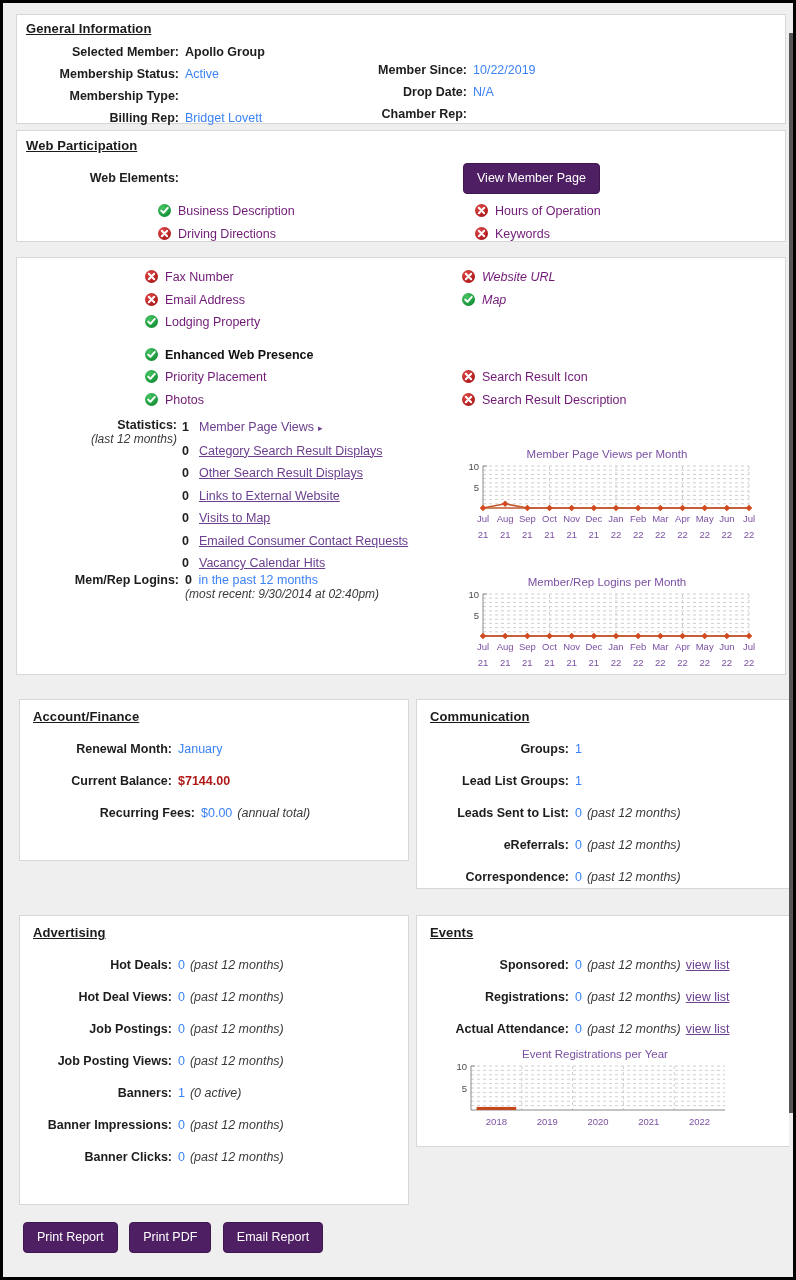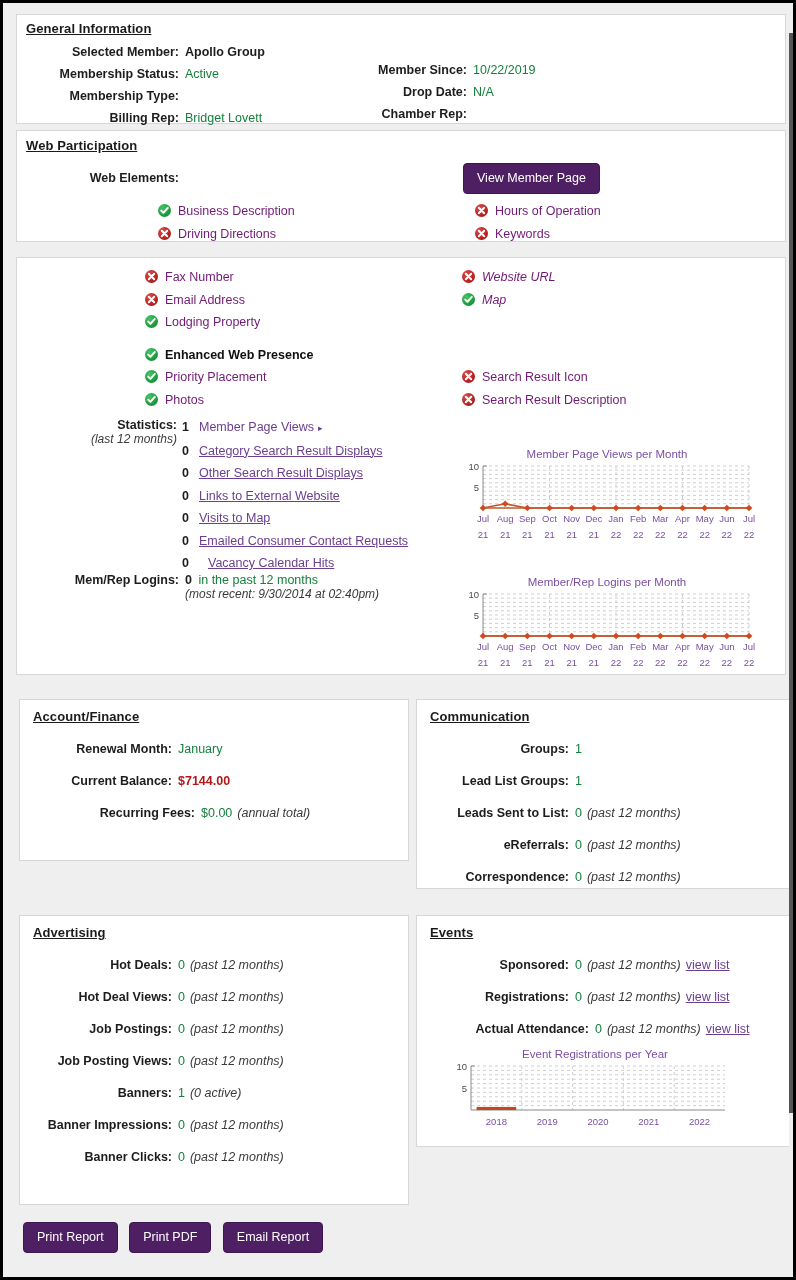--- a/index.html
+++ b/index.html
@@ -42,21 +42,21 @@
     font-weight: bold;
     font-size: 13px;
     text-decoration: underline;
     color: #1b1b1b;
     letter-spacing: .1px;
   }
 
   
   .row { display: flex; align-items: baseline; line-height: 22px; }
   .lbl { font-weight: bold; text-align: right; color: #1d1d1d; white-space: nowrap; }
-  .val { color: #15803d; padding-left: 6px; white-space: nowrap; }
+  .val { color: #3b82f6; padding-left: 6px; white-space: nowrap; }
   .val.bold { font-weight: bold; color: #1d1d1d; }
   .val.red { color: #b01818; font-weight: bold; }
   .ital { font-style: italic; color: #3a3a3a; }
 
   
   .sico {
     display:inline-block; width:13px; height:13px; border-radius:50%;
     position:relative; vertical-align:-2px; margin-right:7px;
   }
   .sico.yes { background: radial-gradient(circle at 35% 30%, #46c462 0%, #17953a 70%, #0f7a2d 100%); }
@@ -208,21 +208,21 @@
       <div class="lbl" style="text-align:right;">Statistics:</div>
       <div class="ital" style="text-align:right; font-size:12px; line-height:15px;">(last 12 months)</div>
     </div>
     <div id="stats-list" style="position:absolute; left:165px; top:158px;">
         <div style="line-height: 22.5px; white-space: nowrap;"><span style="font-weight: bold; color: rgb(29, 29, 29); display: inline-block; width: 12px;">1</span><a class="plink nounder" style="margin-left: 5px;">Member Page Views</a><span style="color: rgb(107, 62, 142); margin-left: 4px; font-size: 9px;">▸</span></div>
         <div style="line-height: 22.5px; white-space: nowrap;"><span style="font-weight: bold; color: rgb(29, 29, 29); display: inline-block; width: 12px;">0</span><a class="plink" style="margin-left: 5px;">Category Search Result Displays</a></div>
         <div style="line-height: 22.5px; white-space: nowrap;"><span style="font-weight: bold; color: rgb(29, 29, 29); display: inline-block; width: 12px;">0</span><a class="plink" style="margin-left: 5px;">Other Search Result Displays</a></div>
         <div style="line-height: 22.5px; white-space: nowrap;"><span style="font-weight: bold; color: rgb(29, 29, 29); display: inline-block; width: 12px;">0</span><a class="plink" style="margin-left: 5px;">Links to External Website</a></div>
         <div style="line-height: 22.5px; white-space: nowrap;"><span style="font-weight: bold; color: rgb(29, 29, 29); display: inline-block; width: 12px;">0</span><a class="plink" style="margin-left: 5px;">Visits to Map</a></div>
         <div style="line-height: 22.5px; white-space: nowrap;"><span style="font-weight: bold; color: rgb(29, 29, 29); display: inline-block; width: 12px;">0</span><a class="plink" style="margin-left: 5px;">Emailed Consumer Contact Requests</a></div>
-        <div style="line-height: 22.5px; white-space: nowrap;"><span style="font-weight: bold; color: rgb(29, 29, 29); display: inline-block; width: 12px;">0</span><a class="plink" style="margin-left: 14px;">Vacancy Calendar Hits</a></div>
+        <div style="line-height: 22.5px; white-space: nowrap;"><span style="font-weight: bold; color: rgb(29, 29, 29); display: inline-block; width: 12px;">0</span><a class="plink" style="margin-left: 5px;">Vacancy Calendar Hits</a></div>
       </div>
 
     <div style="position:absolute; left:440px; top:190px; width:300px;">
       <div class="chart-title">Member Page Views per Month</div>
       <svg id="chart0" width="300" height="88">
           <line x1="26" y1="43.8" x2="292" y2="43.8" stroke="#cfcfcf" stroke-width="1" stroke-dasharray="3,3"></line>
           <line x1="26" y1="39.6" x2="292" y2="39.6" stroke="#cfcfcf" stroke-width="1" stroke-dasharray="3,3"></line>
           <line x1="26" y1="35.4" x2="292" y2="35.4" stroke="#cfcfcf" stroke-width="1" stroke-dasharray="3,3"></line>
           <line x1="26" y1="31.2" x2="292" y2="31.2" stroke="#cfcfcf" stroke-width="1" stroke-dasharray="3,3"></line>
           <line x1="26" y1="27" x2="292" y2="27" stroke="#cfcfcf" stroke-width="1" stroke-dasharray="3,3"></line>
@@ -457,21 +457,21 @@
           <div class="val">0</div>
           <span class="ital" style="padding-left: 5px;">(past 12 months)</span>
           <a class="plink" style="padding-left: 5px;">view list</a>
         </div>
         <div class="row" style="margin-bottom: 10px;">
           <div class="lbl" style="width: 152px;">Registrations:</div>
           <div class="val">0</div>
           <span class="ital" style="padding-left: 5px;">(past 12 months)</span>
           <a class="plink" style="padding-left: 5px;">view list</a>
         </div>
-        <div class="row" style="margin-bottom: 10px; padding-left: 20px;">
+        <div class="row" style="margin-bottom: 10px;">
           <div class="lbl" style="width: 152px;">Actual Attendance:</div>
           <div class="val">0</div>
           <span class="ital" style="padding-left: 5px;">(past 12 months)</span>
           <a class="plink" style="padding-left: 5px;">view list</a>
         </div>
       </div>
 
     <div style="position:absolute; left:28px; top:132px; width:300px;">
       <div class="chart-title">Event Registrations per Year</div>
       <svg id="chart2" width="300" height="80">

